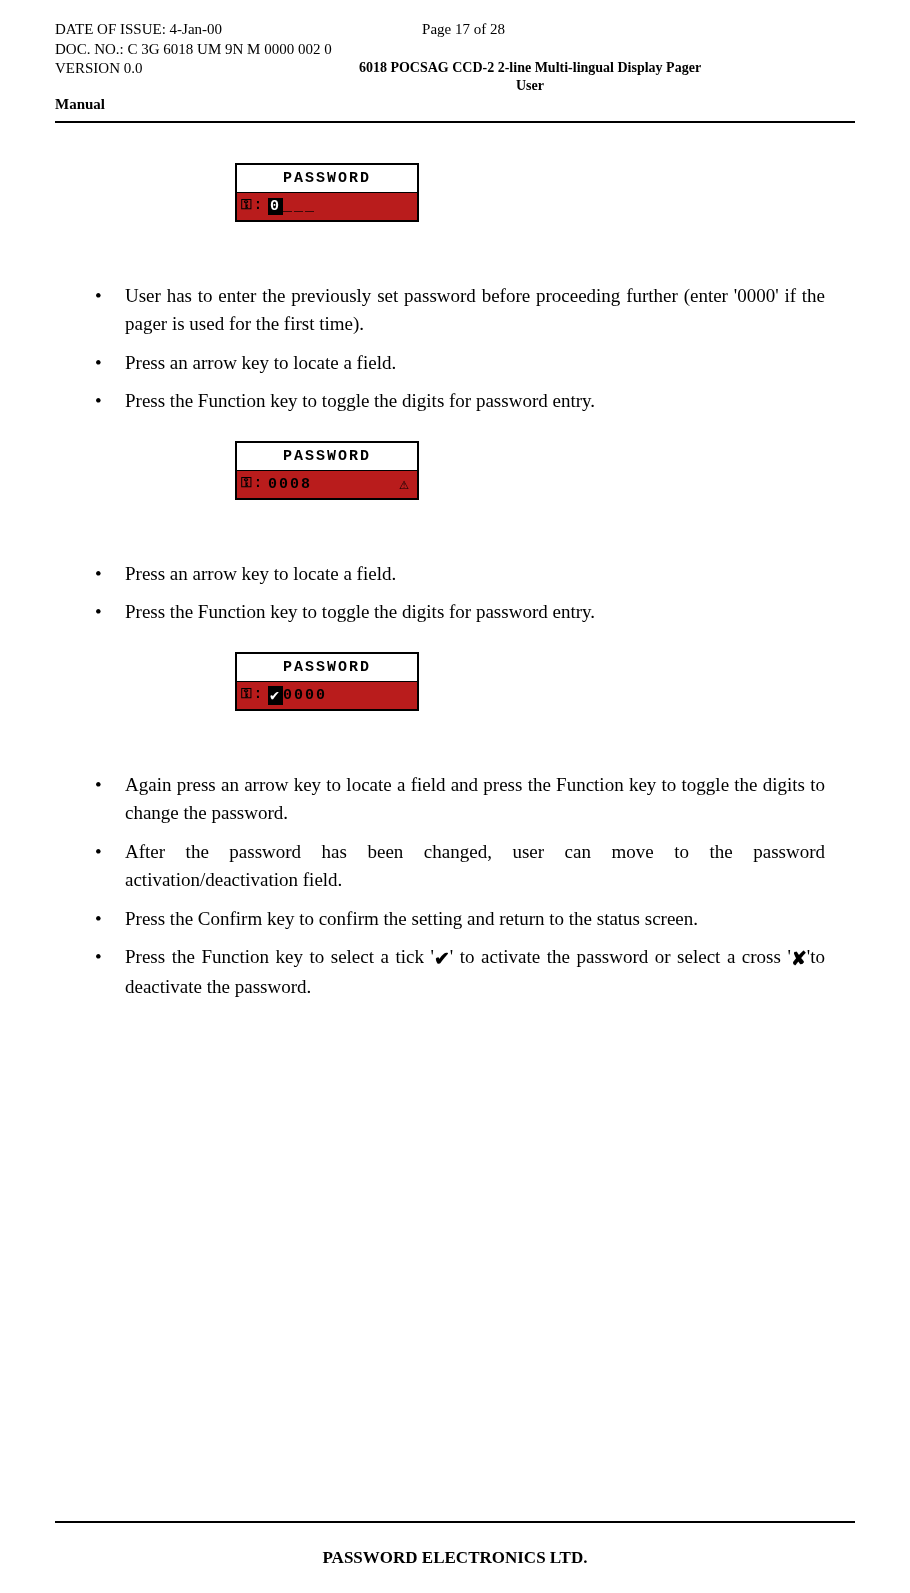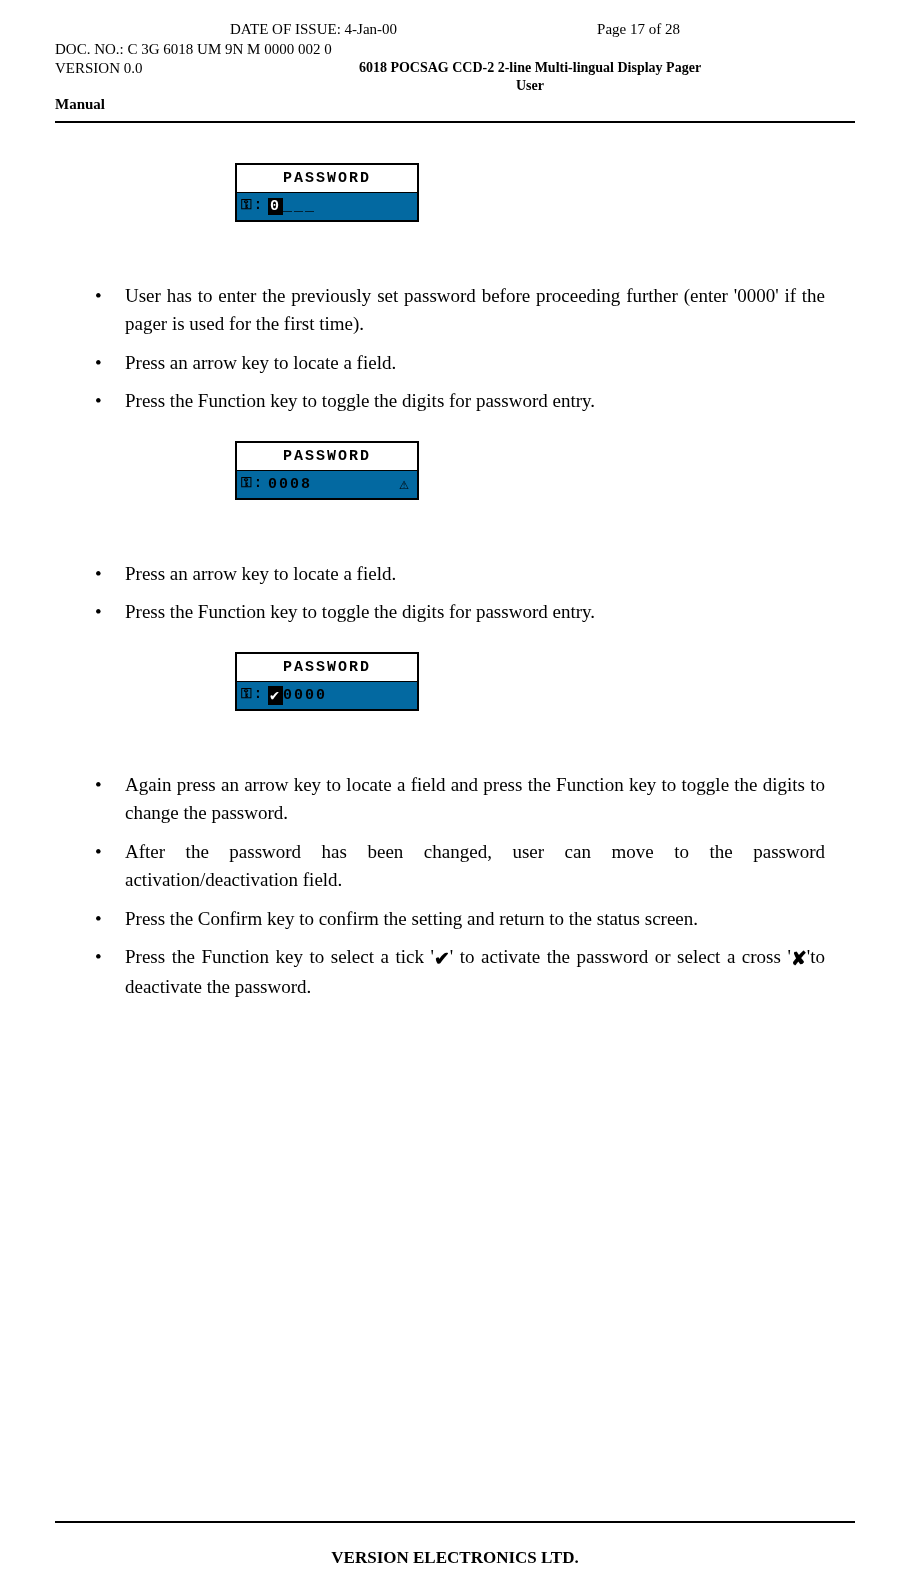--- a/index.html
+++ b/index.html
@@ -17,21 +17,21 @@
     width: 910px;
     min-height: 1593px;
     position: relative;
   }
   .header {
     font-size: 15px;
     line-height: 1.3;
   }
   .header-row {
     display: flex;
-    justify-content: center;
+    justify-content: flex-start;
   }
   .header-title {
     font-weight: bold;
     text-align: center;
     flex: 1;
     font-size: 14px;
   }
   .header-left {
     width: 300px;
   }
@@ -78,21 +78,21 @@
   }
   .lcd-wrap {
     margin: 10px 0 60px 150px;
   }
   .lcd {
     border: 2px solid #000;
     width: 180px;
     height: 55px;
     display: flex;
     flex-direction: column;
-    background: #0369a1;
+    background: #b91c1c;
   }
   .lcd-top, .lcd-bottom {
     flex: 1;
     display: flex;
     align-items: center;
     font-family: "Courier New", monospace;
     font-weight: bold;
     letter-spacing: 2px;
   }
   .lcd-top {
@@ -212,15 +212,15 @@
       <li>After the password has been changed, user can move to the password activation/deactivation field.</li>
       <li>Press the Confirm key to confirm the setting and return to the status screen.</li>
       <li>
         <span>Press the Function key to select a tick '</span><span class="inline-icon">✔</span><span>' to activate the password or select a cross '</span><span class="inline-icon">✘</span><span>'to deactivate the password.</span>
       </li>
     </ul>
 
   </div>
 
   <hr class="hr-bottom">
-  <div class="footer">VERSION ELECTRONICS LTD.</div>
+  <div class="footer">PASSWORD ELECTRONICS LTD.</div>
 
 </div>
 
 </body></html>

